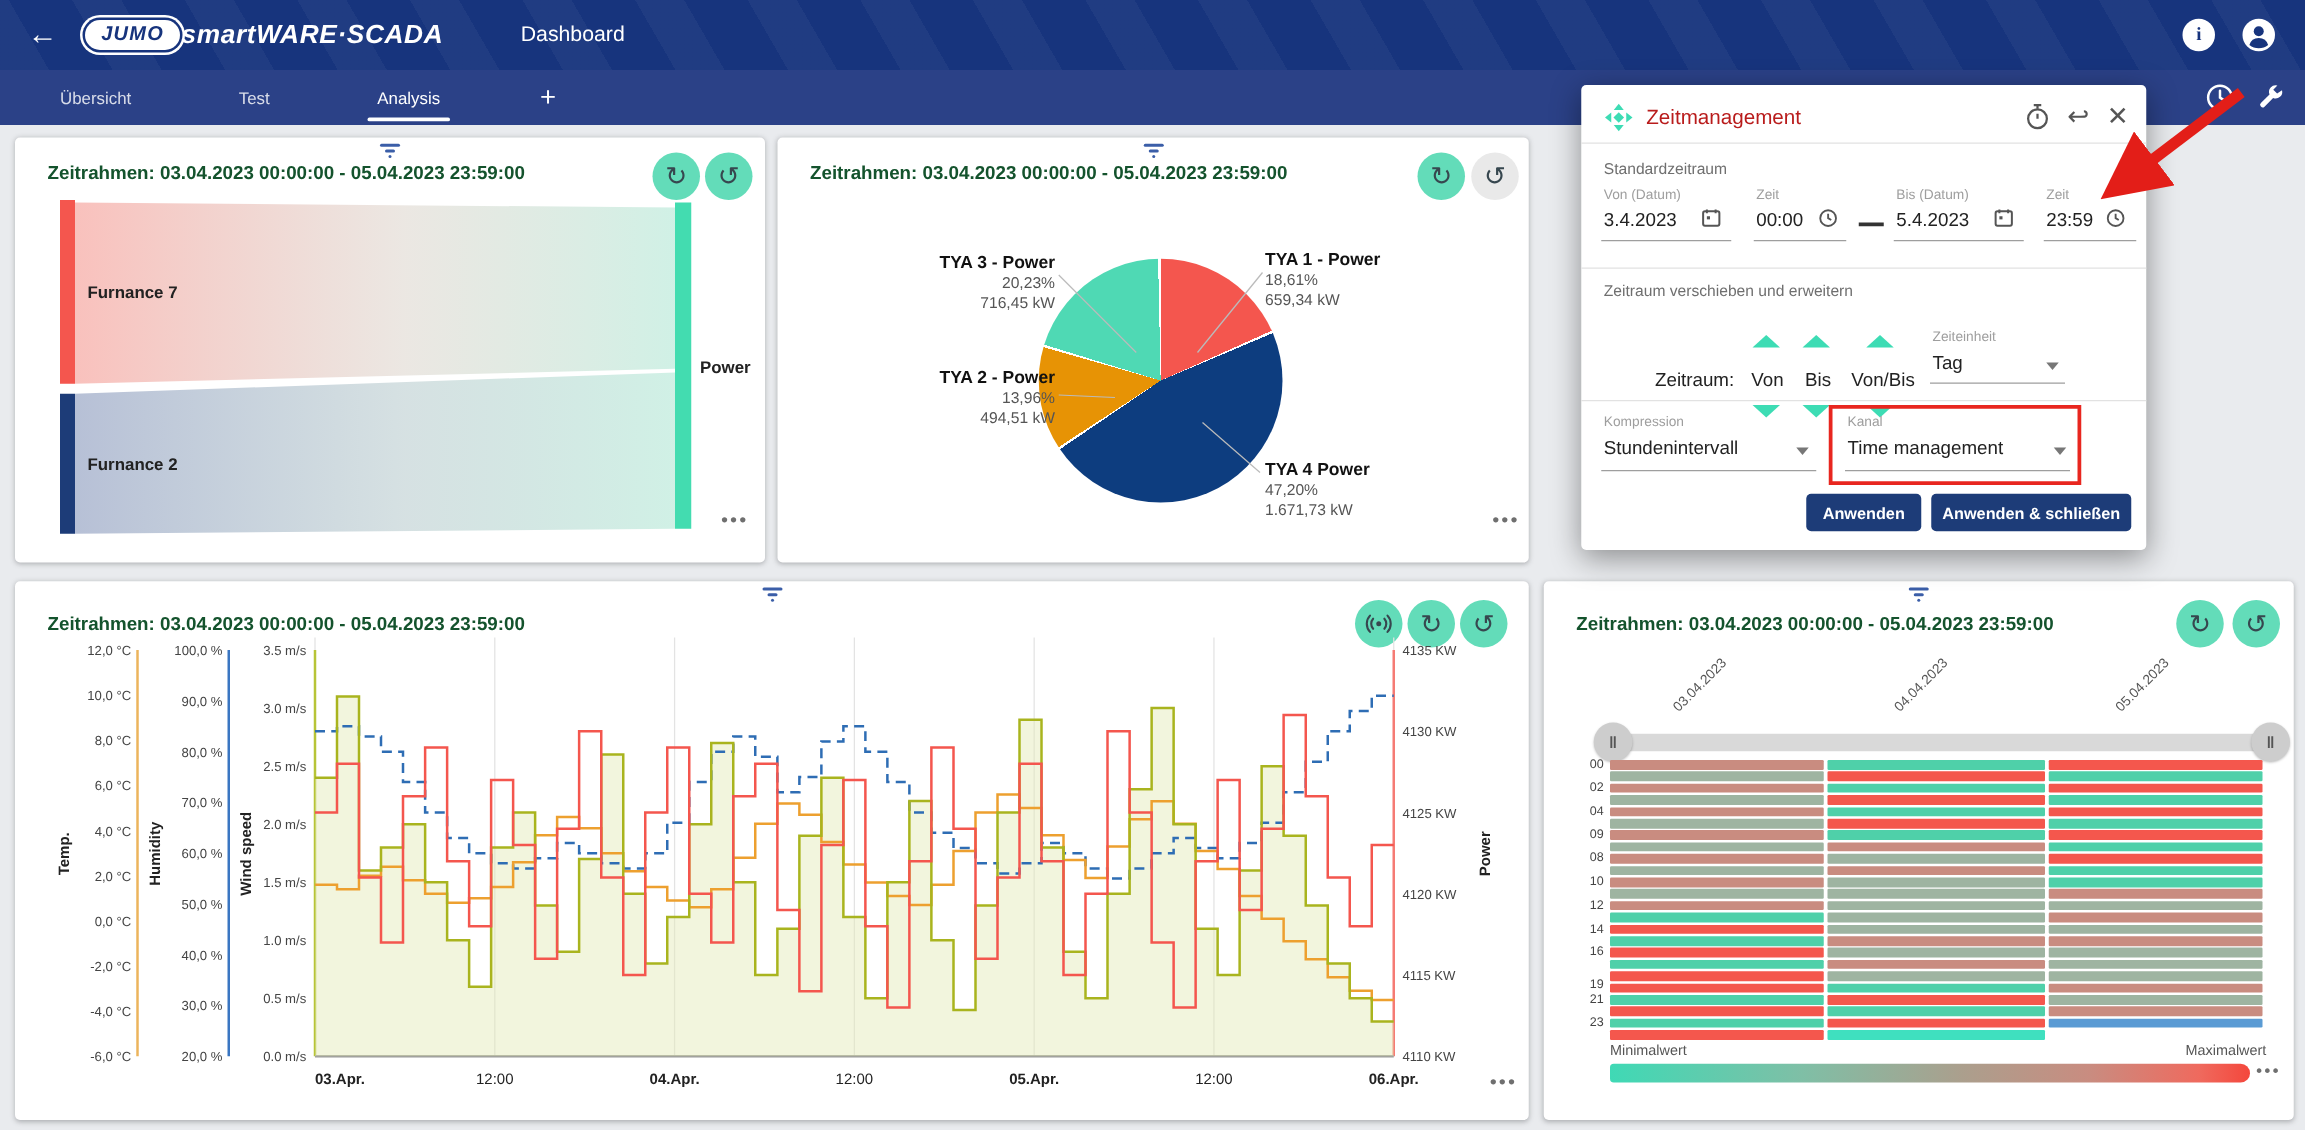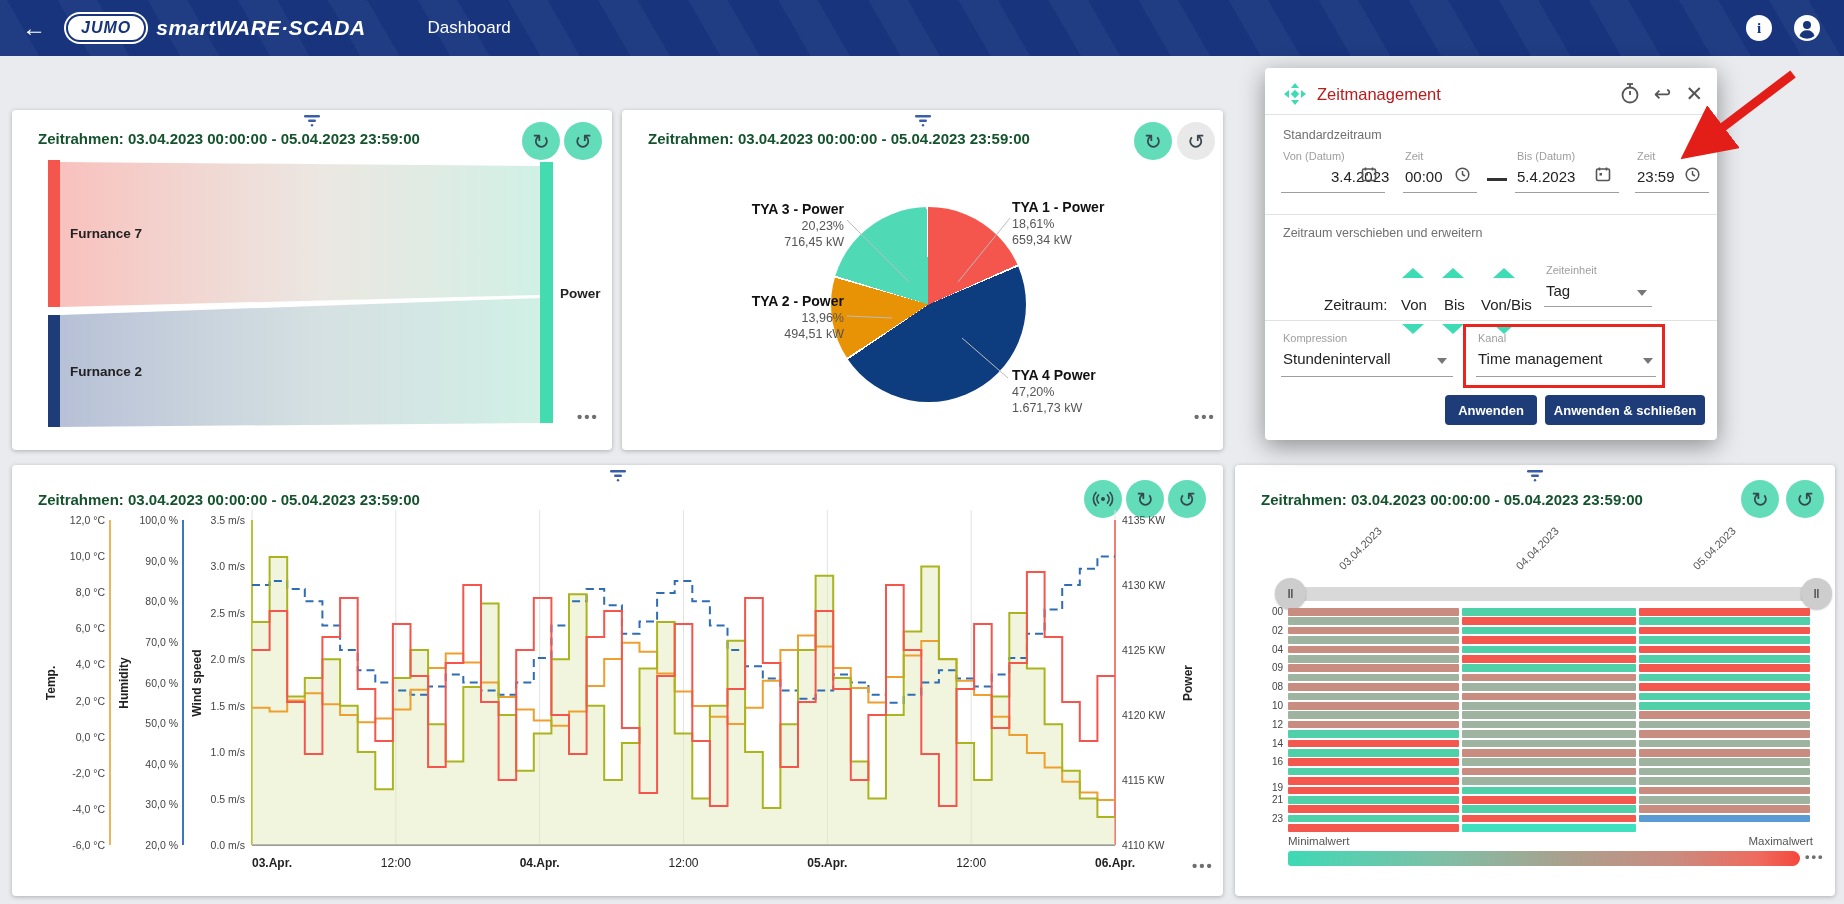--- a/index.html
+++ b/index.html
@@ -6,21 +6,21 @@
   html,body { width:1844px; height:904px; font-family:"Liberation Sans", sans-serif; background:#e9ebee; overflow:hidden; }
   #stage { position:relative; width:1844px; height:904px; }
 
   
   #topbar { position:absolute; left:0; top:0; width:1844px; height:56px; background:#17347d;
     background-image:repeating-linear-gradient(60deg, rgba(255,255,255,.04) 0 34px, transparent 34px 78px); display:flex; align-items:center; }
   .back-arrow { color:#fff; font-size:24px; margin-left:22px; cursor:pointer; }
   .jumo-pill { margin-left:22px; background:#fff; color:#17347d; font-weight:bold; font-style:italic;
     border-radius:14px; padding:3px 13px; font-size:16px; letter-spacing:1px;
     box-shadow:0 0 0 2px #17347d, 0 0 0 4px #fff; }
-  .product-name { color:#fff; font-style:italic; font-weight:700; font-size:21px; margin-left:12px; letter-spacing:.5px; }
+  .product-name { color:#fff; font-style:italic; font-weight:700; font-size:21px; margin-left:1px; letter-spacing:.5px; }
   .page-title { color:#fff; font-size:17px; margin-left:62px; }
   .hdr-right { position:absolute; right:24px; top:0; height:56px; display:flex; align-items:center; gap:22px; }
   .hdr-circle { width:26px; height:26px; border-radius:50%; background:#fff; color:#17347d; display:flex; align-items:center; justify-content:center; font-weight:bold; font-size:15px; cursor:pointer; }
 
   
   #tabbar { position:absolute; left:0; top:56px; width:1844px; height:44px; background:#2b4187; display:flex; align-items:center; }
   .tab { color:rgba(255,255,255,.82); font-size:13.5px; padding:0 8px; margin-left:70px; height:44px; display:flex; align-items:center; position:relative; cursor:pointer; }
   .tab:first-child { margin-left:40px; }
   .tab.active { color:#fff; }
   .tab.active::after { content:""; position:absolute; left:0; right:0; bottom:3px; height:3px; background:#fff; border-radius:2px; }
@@ -104,20 +104,35 @@
       <span class="hdr-circle">
         <svg width="26" height="26" viewBox="0 0 26 26">
           <circle cx="13" cy="13" r="12" fill="#fff"></circle>
           <circle cx="13" cy="10" r="4" fill="#17347d"></circle>
           <path d="M5.5 21a7.8 7.8 0 0 1 15 0 12 12 0 0 1-15 0z" fill="#17347d"></path>
         </svg>
       </span>
     </div>
   </div>
 
+  <div id="tabbar">
+    <div class="tab">Übersicht</div>
+    <div class="tab">Test</div>
+    <div class="tab active">Analysis</div>
+    <div class="tab-plus">+</div>
+    <div class="tabbar-right">
+      <svg width="24" height="24" viewBox="0 0 24 24">
+        <circle cx="12" cy="12" r="9.5" fill="none" stroke="#fff" stroke-width="2"></circle>
+        <path d="M12 6.5V12l3.5 2.5" fill="none" stroke="#fff" stroke-width="2" stroke-linecap="round"></path>
+      </svg>
+      <svg width="24" height="24" viewBox="0 0 24 24">
+        <path fill="#fff" d="M21.6 6.1a5.3 5.3 0 0 1-7.1 6.3l-6.9 6.9a2 2 0 0 1-2.9-2.9l6.9-6.9a5.3 5.3 0 0 1 6.3-7.1L14.6 5.7l3.1 3.1 3.9-2.7z"></path>
+      </svg>
+    </div>
+  </div>
 
   <div class="panel" id="p1">
     <svg class="filter-icon" width="22" height="14" viewBox="0 0 22 14">
       <rect x="3" y="2" width="16" height="2.4" rx="1.2" fill="#3b5ea8"></rect>
       <rect x="7" y="6.5" width="8" height="2.4" rx="1.2" fill="#3b5ea8"></rect>
       <rect x="9.8" y="11" width="2.4" height="2.4" rx="1.2" fill="#3b5ea8"></rect>
     </svg>
     <div class="ptitle">Zeitrahmen: 03.04.2023 00:00:00 - 05.04.2023 23:59:00</div>
     <div class="circle-btn" style="left:510px; top:12px;">
         <span class="glyph">↻</span>
@@ -409,21 +424,21 @@
         <line x1="10" y1="13" x2="10" y2="9" stroke="#555" stroke-width="1.8"></line>
       </svg>
       <span style="font-size:21px; color:#555; line-height:1;">↩</span>
       <span style="font-size:21px; color:#555; line-height:1;">✕</span>
     </div>
     <div class="dlg-divider" style="top:46px;"></div>
 
     <div class="sect-label" style="left:18px; top:60px;">Standardzeitraum</div>
 
     <div class="fld-label" style="left:18px; top:82px;">Von (Datum)</div>
-    <div class="fld-value" style="left:18px; top:100px;margin-left:48px;">3.4.2023</div>
+    <div class="fld-value" style="left:18px; top:100px;">3.4.2023</div>
     <svg class="fld-icon" style="left:96px; top:98px;" width="16" height="16" viewBox="0 0 16 16">
       <rect x="1.5" y="3" width="13" height="11.5" rx="1.5" fill="none" stroke="#555" stroke-width="1.6"></rect>
       <line x1="4.5" y1="1.5" x2="4.5" y2="4.5" stroke="#555" stroke-width="1.6"></line>
       <line x1="11.5" y1="1.5" x2="11.5" y2="4.5" stroke="#555" stroke-width="1.6"></line>
       <rect x="4.5" y="7" width="2.5" height="2.5" fill="#555"></rect>
     </svg>
     <div class="fld-line" style="left:16px; top:124px; width:104px;"></div>
 
     <div class="fld-label" style="left:140px; top:82px;">Zeit</div>
     <div class="fld-value" style="left:140px; top:100px;">00:00</div>

